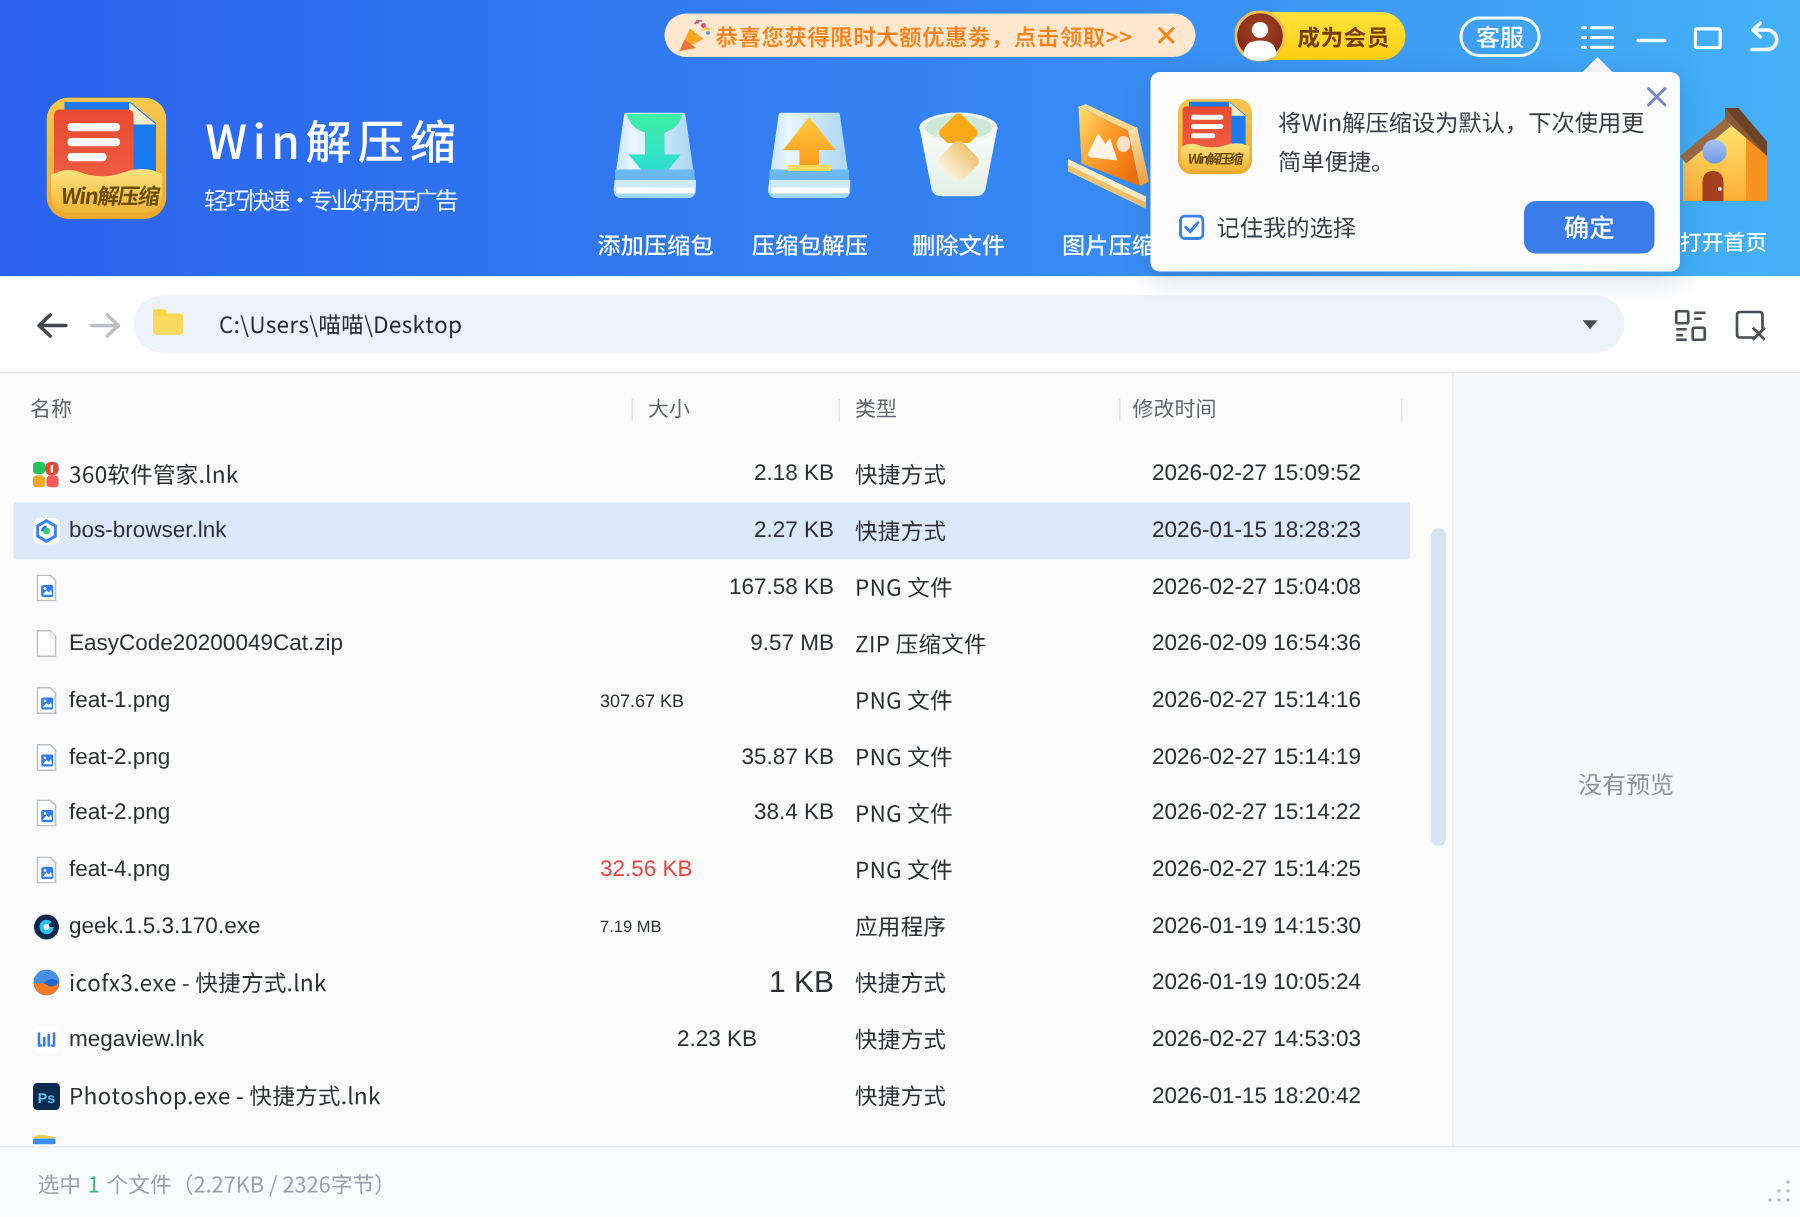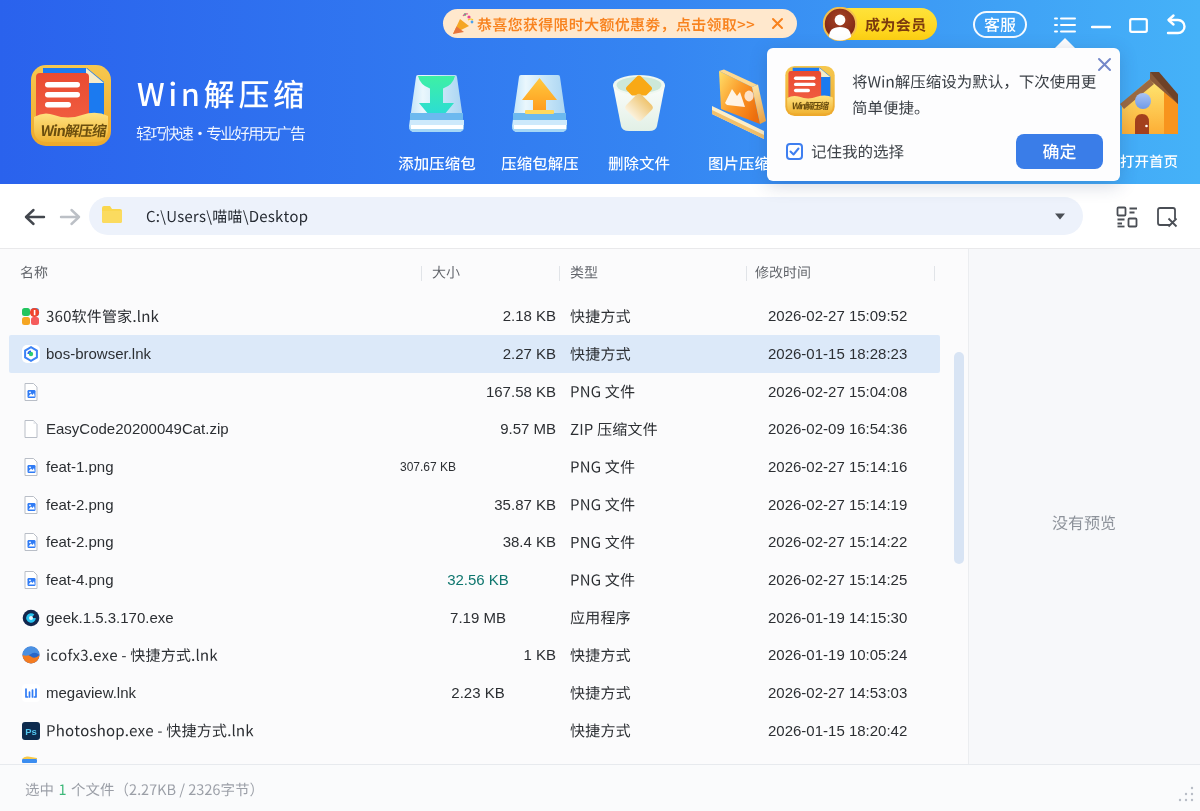--- a/index.html
+++ b/index.html
@@ -57,31 +57,31 @@
     <div style="position:absolute;left:400px;top:0;width:156px;height:38px;line-height:38px;font-size:15px;color:#2c2f33;text-align:right">35.87 KB</div>
     <div class="dt" style="left:768px">2026-02-27 15:14:19</div>
     <div class="nm" style="left:46px">feat-2.png</div>
   </div>
 <div class="row" style="top:523.3px">
     <div style="position:absolute;left:400px;top:0;width:156px;height:38px;line-height:38px;font-size:15px;color:#2c2f33;text-align:right">38.4 KB</div>
     <div class="dt" style="left:768px">2026-02-27 15:14:22</div>
     <div class="nm" style="left:46px">feat-2.png</div>
   </div>
 <div class="row" style="top:560.9px">
-    <div style="position:absolute;left:400px;top:0;width:156px;height:38px;line-height:38px;font-size:15px;color:#0f766e;text-align:center">32.56 KB</div>
+    <div style="position:absolute;left:400px;top:0;width:156px;height:38px;line-height:38px;font-size:15px;color:#ef4444;text-align:left">32.56 KB</div>
     <div class="dt" style="left:768px">2026-02-27 15:14:25</div>
     <div class="nm" style="left:46px">feat-4.png</div>
   </div>
 <div class="row" style="top:598.6px">
-    <div style="position:absolute;left:400px;top:0;width:156px;height:38px;line-height:38px;font-size:15px;color:#2c2f33;text-align:center">7.19 MB</div>
+    <div style="position:absolute;left:400px;top:0;width:156px;height:38px;line-height:38px;font-size:11px;color:#2c2f33;text-align:left">7.19 MB</div>
     <div class="dt" style="left:768px">2026-01-19 14:15:30</div>
     <div class="nm" style="left:46px">geek.1.5.3.170.exe</div>
   </div>
 <div class="row" style="top:636.2px">
-    <div style="position:absolute;left:400px;top:0;width:156px;height:38px;line-height:38px;font-size:15px;color:#2c2f33;text-align:right">1 KB</div>
+    <div style="position:absolute;left:400px;top:0;width:156px;height:38px;line-height:38px;font-size:20px;color:#2c2f33;text-align:right">1 KB</div>
     <div class="dt" style="left:768px">2026-01-19 10:05:24</div>
   </div>
 <div class="row" style="top:673.9px">
     <div style="position:absolute;left:400px;top:0;width:156px;height:38px;line-height:38px;font-size:15px;color:#2c2f33;text-align:center">2.23 KB</div>
     <div class="dt" style="left:768px">2026-02-27 14:53:03</div>
     <div class="nm" style="left:46px">megaview.lnk</div>
   </div>
 <div class="row" style="top:711.6px">
     <div class="dt" style="left:768px">2026-01-15 18:20:42</div>
   </div>

